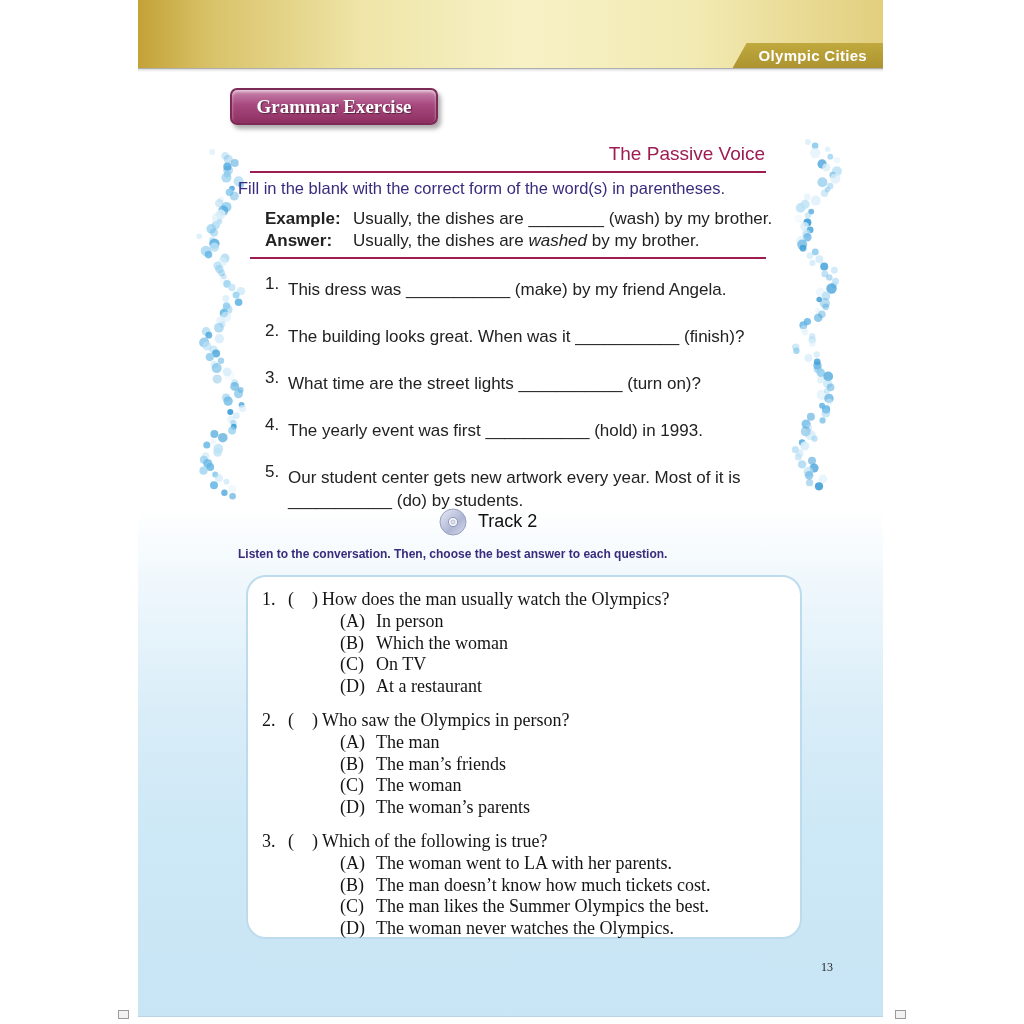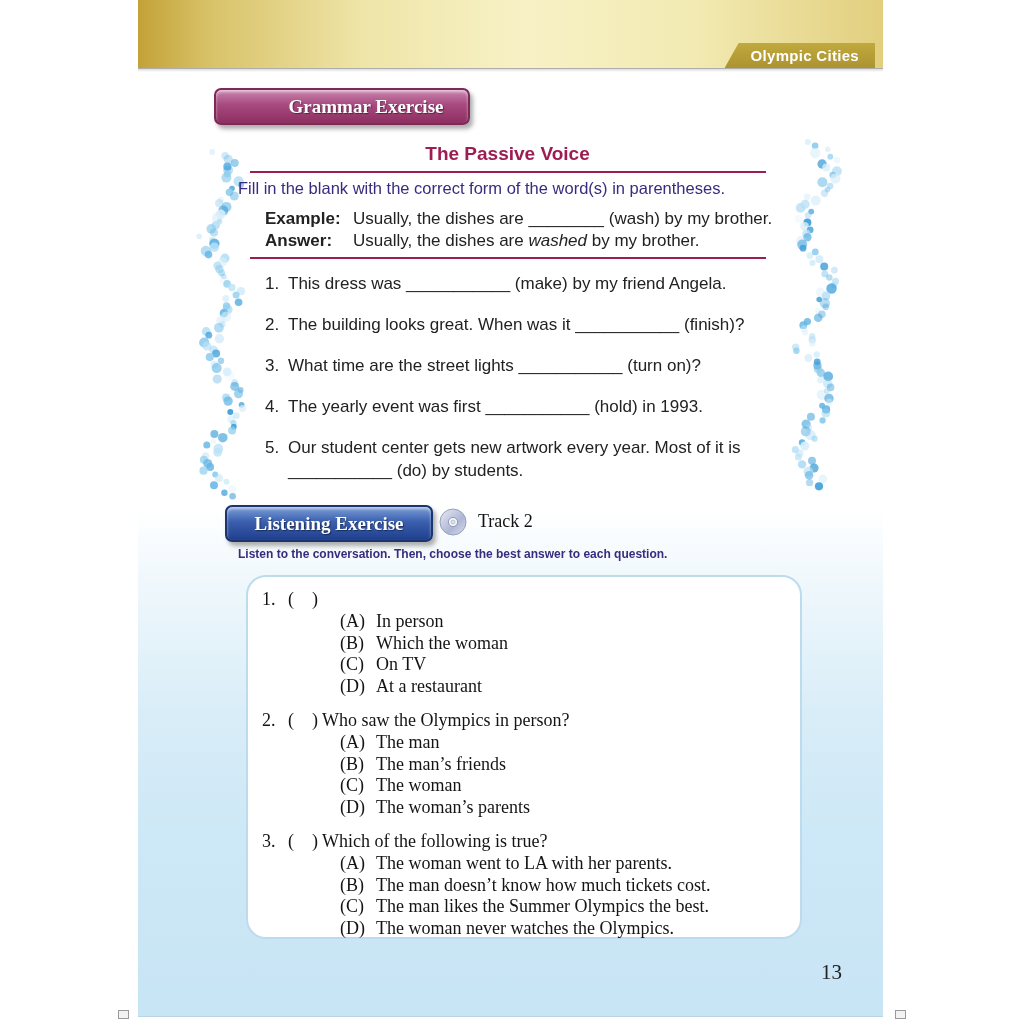--- a/index.html
+++ b/index.html
@@ -9,74 +9,74 @@
   .page{position:absolute;left:138px;top:0;width:745px;height:1016px;
         background:linear-gradient(180deg,#ffffff 0%,#ffffff 50%,#eef7fc 58%,#d9edf8 70%,#cde8f6 82%,#c8e5f5 100%);
         border-bottom:1px solid #b9d4e2;}
 
   
   .banner{position:absolute;left:0;top:0;width:100%;height:68px;
           background:linear-gradient(90deg,#c3a237 0%,#d9c36a 10%,#efe5a8 30%,#f7f1c6 52%,#f2eab2 75%,#e2cf7e 100%);
           border-bottom:1px solid #c9c9c9;}
   .banner::after{content:"";position:absolute;left:0;top:68px;width:100%;height:4px;
           background:linear-gradient(180deg,rgba(90,90,90,.28),rgba(90,90,90,0));}
-  .unit-tab{position:absolute;right:8px;bottom:0;height:25px;line-height:25px;
+  .unit-tab{position:absolute;right:0;bottom:0;height:25px;line-height:25px;
           padding:0 16px 0 26px;background:linear-gradient(180deg,#c0a93e,#ac9330);
           clip-path:polygon(14px 0,100% 0,100% 100%,0 100%);
           color:#ffffff;font-weight:bold;font-size:15px;letter-spacing:.3px;}
 
   
   .badge{position:absolute;width:204px;height:33px;border-radius:7px;
          display:flex;align-items:center;justify-content:center;
          font-family:"Liberation Serif",serif;font-weight:bold;font-size:19px;color:#fff;
          text-shadow:1px 1px 1px rgba(0,0,0,.45);
          box-shadow:3px 4px 4px rgba(110,110,110,.55), inset 0 2px 3px rgba(255,255,255,.55);}
-  .badge.grammar{left:76px;top:88px;background:linear-gradient(180deg,#c886ae 0%,#a8497f 45%,#8d2f60 100%);
-         border:2px solid #7e2a57;padding-left:48px;}
+  .badge.grammar{left:92px;top:88px;background:linear-gradient(180deg,#c886ae 0%,#a8497f 45%,#8d2f60 100%);
+         border:2px solid #7e2a57;}
   .badge.listening{left:87px;top:505px;background:linear-gradient(180deg,#7b9ed6 0%,#3a5fae 45%,#1f3f8c 100%);
          border:2px solid #1a356f;}
 
   
-  .gr-title{position:absolute;left:112px;top:143px;width:515px;text-align:center;
-            font-size:19px;font-weight:bold;color:#9d1c52;}
+  .gr-title{position:absolute;left:112px;top:143px;width:515px;text-align:right;
+            font-size:19px;font-weight:normal;color:#9d1c52;}
   .rule{position:absolute;left:112px;width:516px;height:2px;background:#9d1c52;}
   .rule.r1{top:171px;} .rule.r2{top:257px;}
   .gr-instruction{position:absolute;left:100px;top:179px;width:560px;
             font-size:16.5px;font-weight:normal;color:#3a2b7e;}
   .ex-block{position:absolute;left:127px;top:208px;width:520px;
             display:grid;grid-template-columns:88px 1fr;row-gap:0;
             font-size:17px;line-height:22px;}
   .ex-label{font-weight:bold;}
   .gq-list{position:absolute;left:127px;top:272px;width:545px;font-size:17px;line-height:23px;}
   .gq{display:flex;margin-bottom:18px;}
   .gq-num{width:23px;flex:0 0 23px;}
-  .gq-text{flex:1;}
+  .gq-text{flex:1;margin-top:6px;}
 
   
   .listen-row{position:absolute;left:300px;top:505px;height:33px;display:flex;align-items:center;gap:10px;}
-  .track-label{font-family:Liberation Serif, serif;font-size:18px;color:#111;}
+  .track-label{font-family:Liberation Sans, sans-serif;font-size:18px;color:#111;}
   .li-instruction{position:absolute;left:100px;top:547px;width:600px;
             font-size:12px;font-weight:bold;color:#3a2b7e;}
   .mcq-box{position:absolute;left:108px;top:575px;width:556px;height:364px;
            background:#ffffff;border:2px solid #bcdcee;border-radius:20px;
            padding:11px 14px;box-sizing:border-box;
            font-family:"Liberation Serif",serif;font-size:18px;color:#141414;}
   .mcq{margin-bottom:12px;}
   .mcq-head{display:flex;line-height:23px;}
   .mcq-num{flex:0 0 26px;}
   .mcq-blank{flex:0 0 34px;}
   .mcq-text{flex:1;}
   .mcq-opts{margin-left:78px;}
   .opt{display:flex;line-height:21.5px;}
   .opt-label{flex:0 0 36px;}
   .opt-text{flex:1;}
 
   
   .page-number{position:absolute;left:683px;top:960px;
-           font-family:"Liberation Serif",serif;font-size:21px;color:#222;}
+           font-family:"Liberation Serif",serif;font-size:12px;color:#222;}
 
   
   .dots{position:absolute;width:64px;height:360px;}
   .dots.left{left:52px;top:146px;}
   .dots.right{left:646px;top:136px;}
   .cropmark{position:absolute;width:9px;height:7px;border:1px solid #9a9a9a;background:#f2f2f2;}
   .cm-left{left:118px;top:1010px;}
   .cm-right{left:895px;top:1010px;}
 </style>
 </head>
@@ -315,23 +315,20 @@
     <div class="gq">
       <span class="gq-num">4.</span>
       <span class="gq-text">The yearly event was first ___________ (hold) in 1993.</span>
     </div>
     <div class="gq">
       <span class="gq-num">5.</span>
       <span class="gq-text">Our student center gets new artwork every year. Most of it is ___________ (do) by students.</span>
     </div>
   </div>
 
-  <div class="badge listening">
-    <span>Listening Exercise</span>
-  </div>
 
   <div class="listen-row">
     <svg width="30" height="30" viewBox="0 0 30 30">
       <defs>
         <linearGradient id="cdg" x1="0" y1="0" x2="1" y2="1">
           <stop offset="0" stop-color="#eceef5"></stop>
           <stop offset="0.35" stop-color="#c6cce2"></stop>
           <stop offset="0.6" stop-color="#aeb6d4"></stop>
           <stop offset="1" stop-color="#dcdfee"></stop>
         </linearGradient>
@@ -344,20 +341,21 @@
   </div>
 
   <div class="li-instruction">Listen to the conversation. Then, choose the best answer to each question.</div>
 
   <div class="mcq-box">
 
     <div class="mcq">
       <div class="mcq-head">
         <span class="mcq-num">1.</span>
         <span class="mcq-blank">(&nbsp;&nbsp;&nbsp;&nbsp;)</span>
+        <span class="mcq-text">How does the man usually watch the Olympics?</span>
       </div>
       <div class="mcq-opts">
         <div class="opt">
             <span class="opt-label">(A)</span>
             <span class="opt-text">In person</span>
           </div>
         <div class="opt">
             <span class="opt-label">(B)</span>
             <span class="opt-text">Which the woman</span>
           </div>

